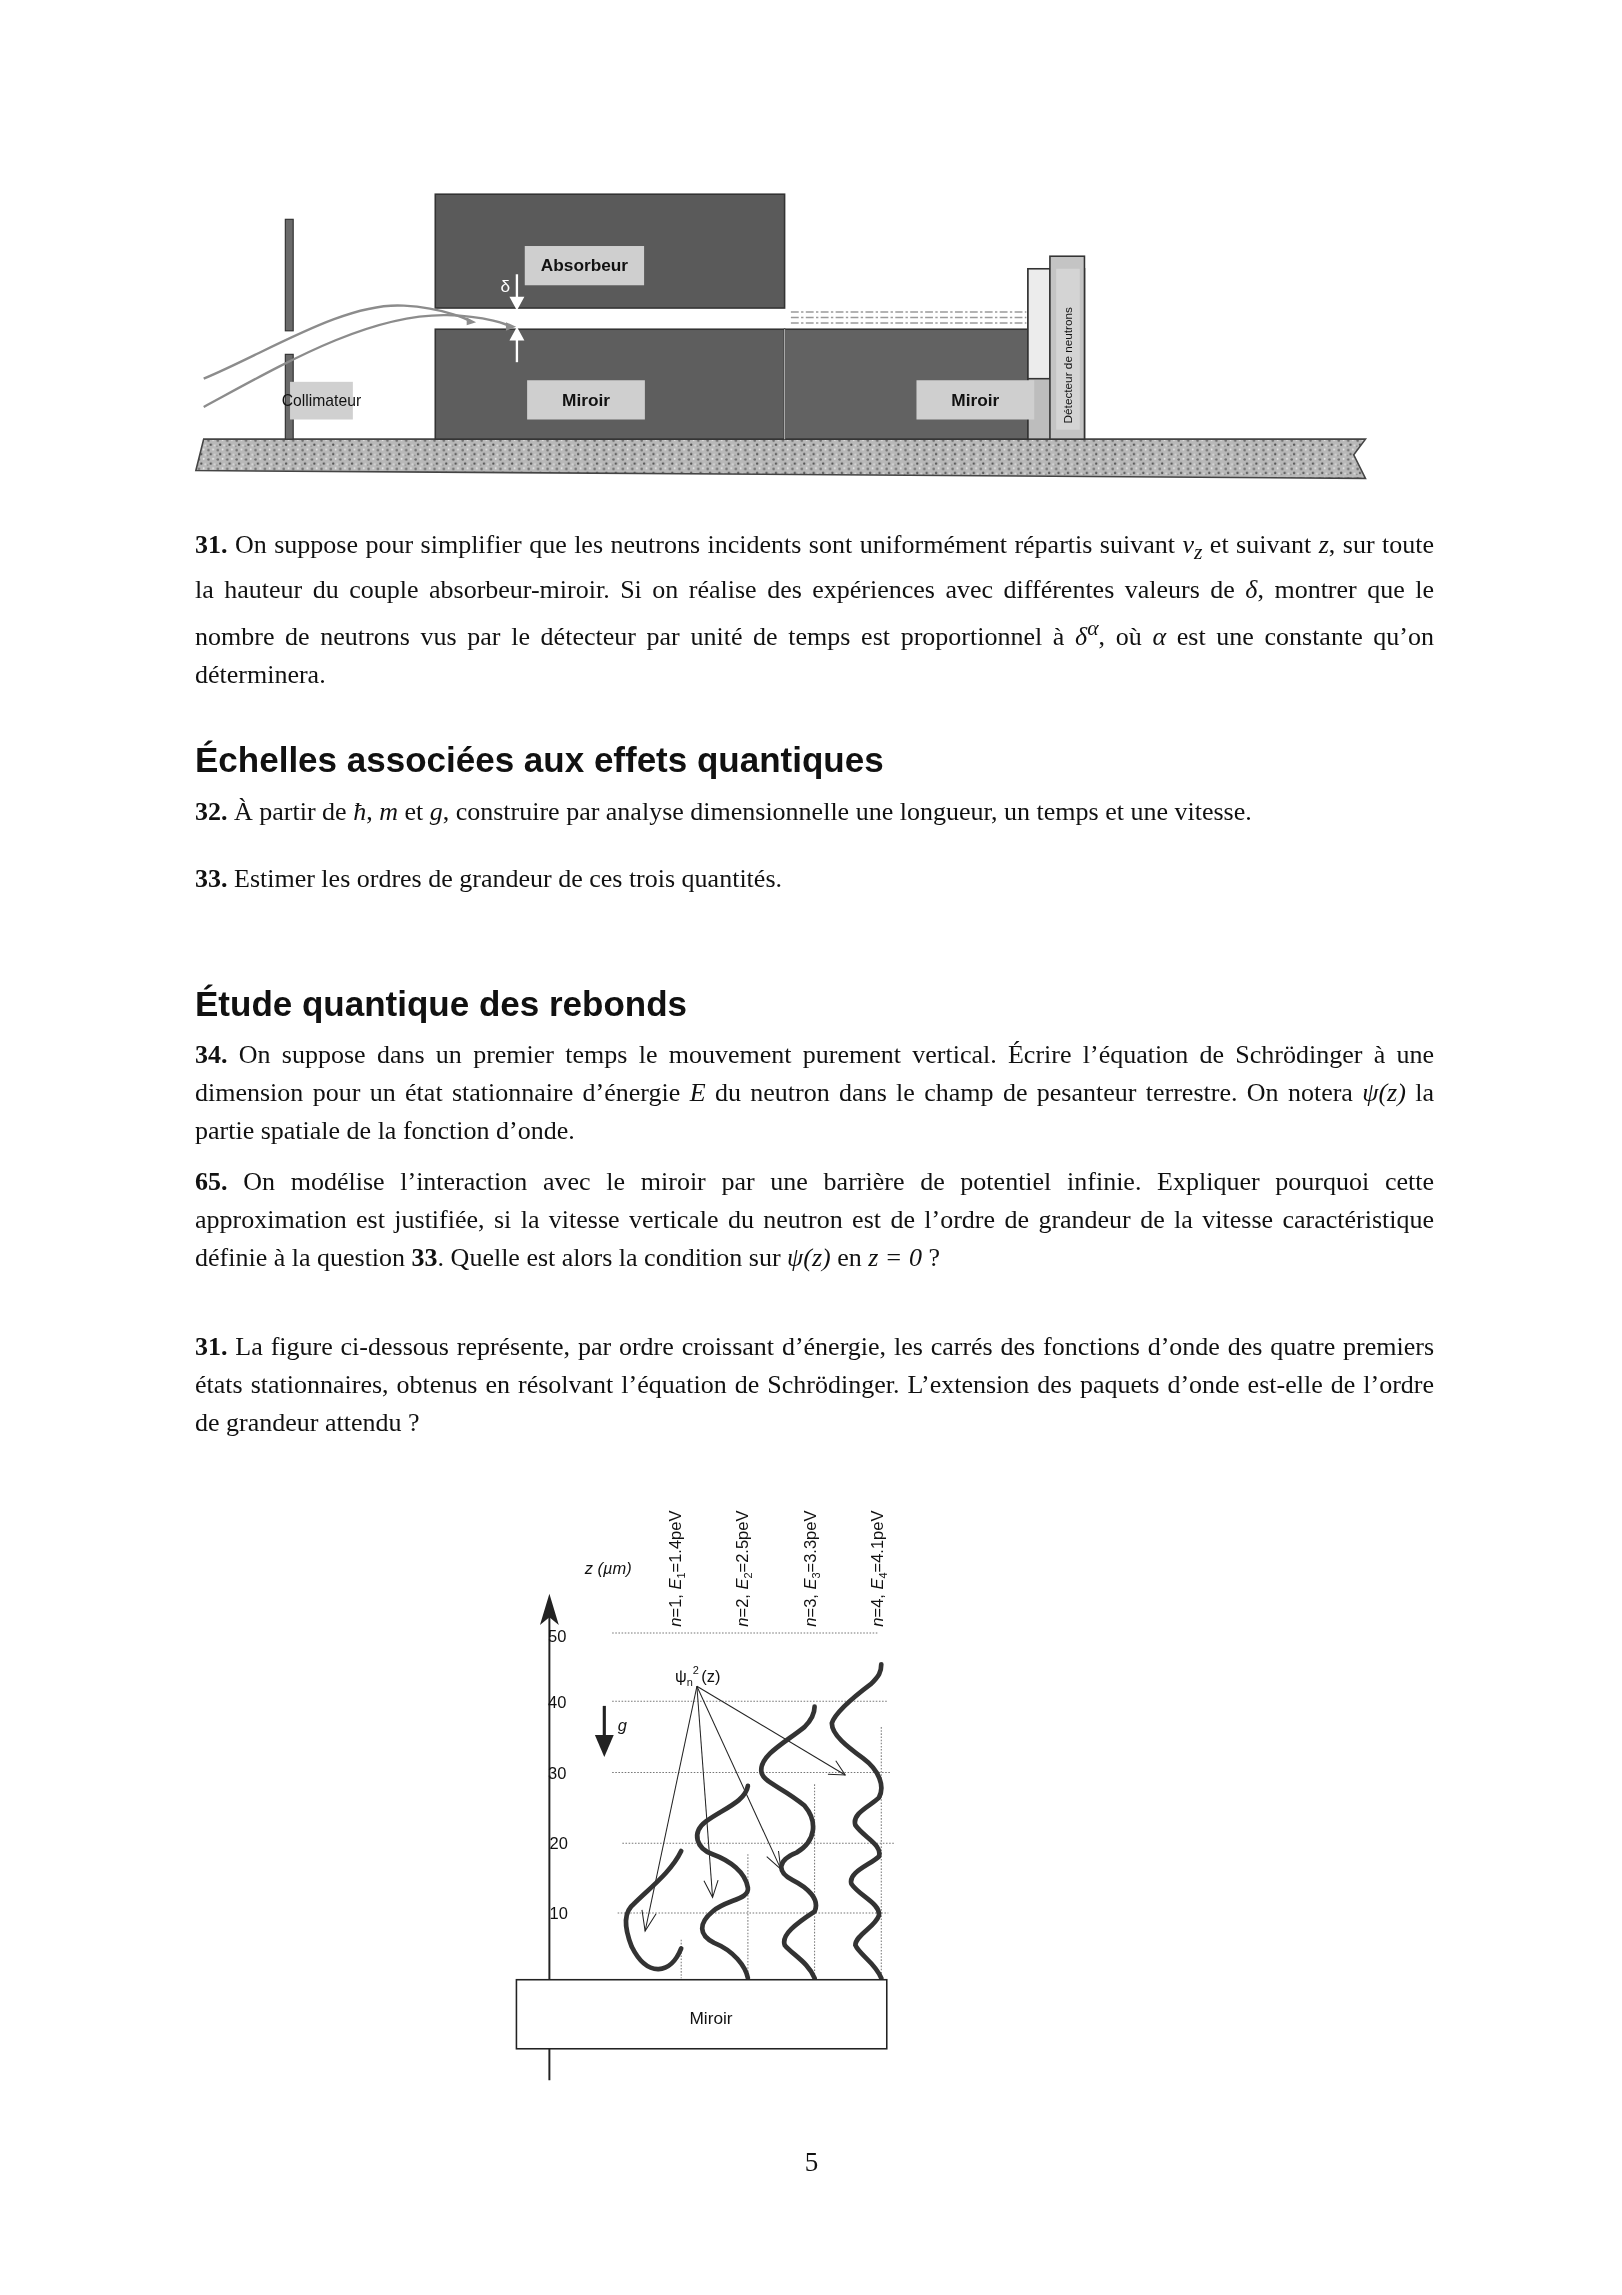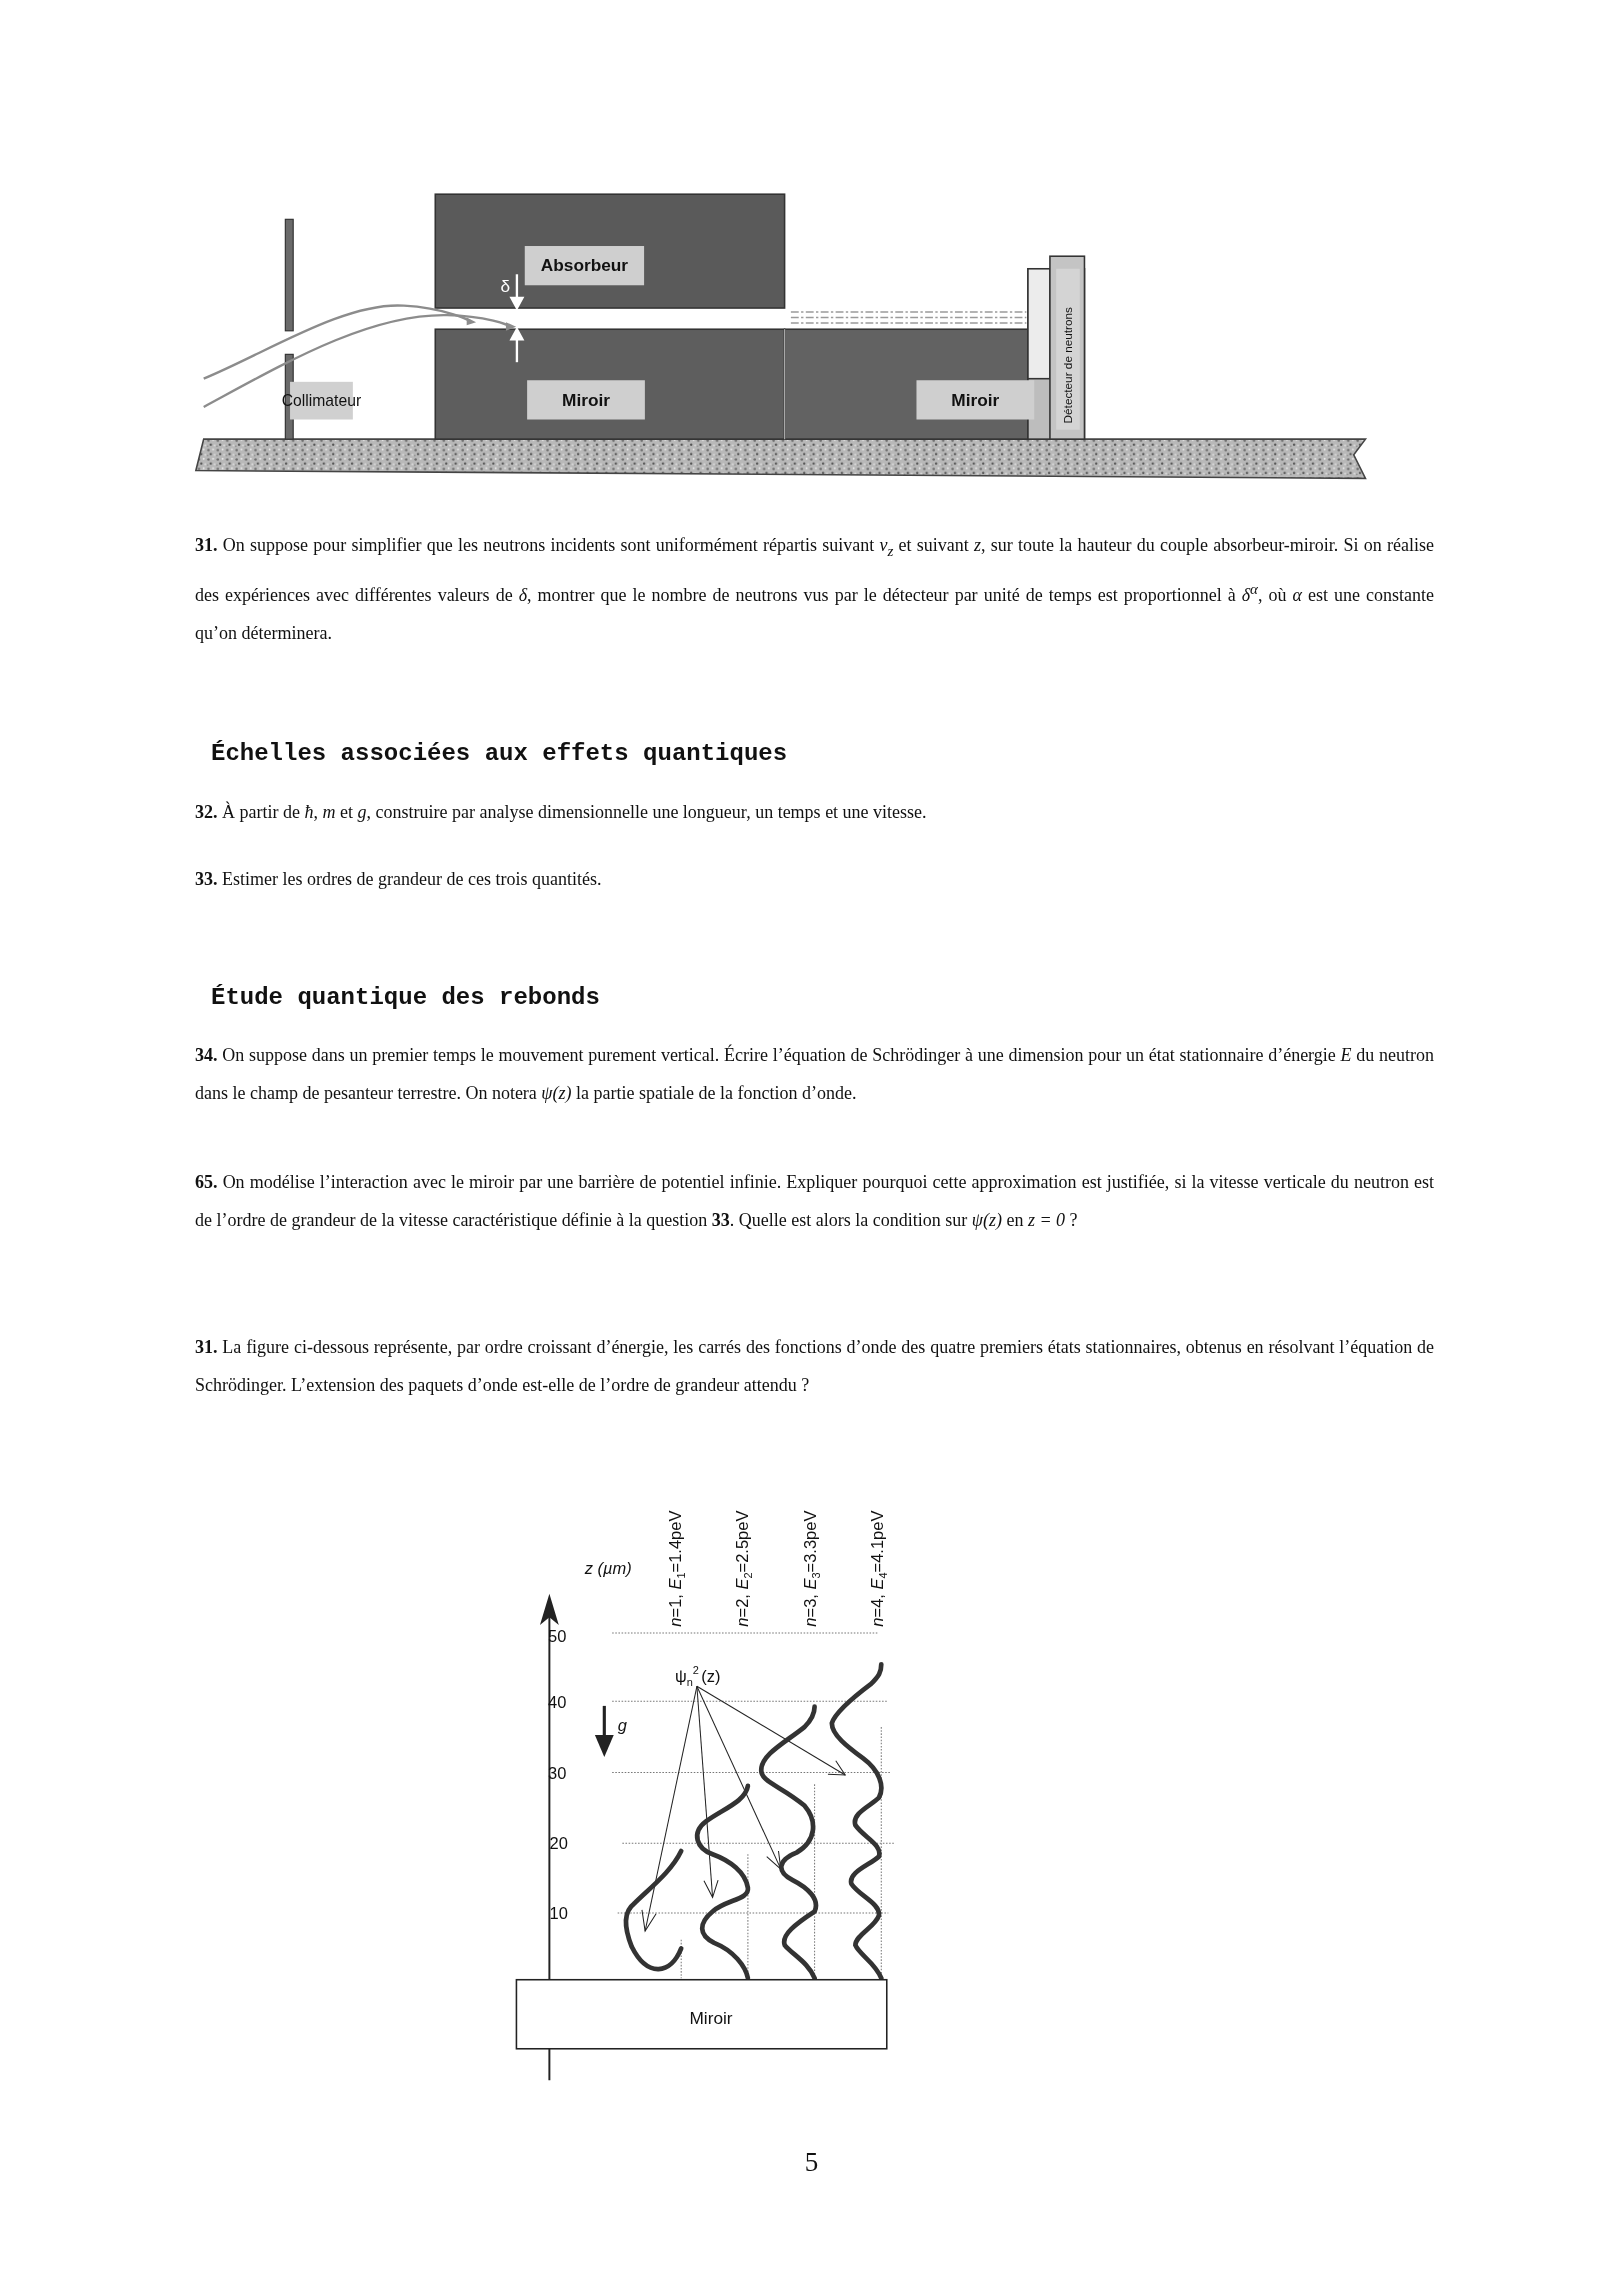--- a/index.html
+++ b/index.html
@@ -1,24 +1,24 @@
 <!DOCTYPE html>
 <html style="font-size:12.6px"><head>
 <meta charset="utf-8">
 <style>
   html, body { margin: 0; padding: 0; background: #ffffff; }
   body { width: 1623px; height: 2295px; position: relative; overflow: hidden;
          font-family: "DejaVu Serif", "Liberation Serif", serif; color: #111; }
   .sans { font-family: "Liberation Sans", "DejaVu Sans", sans-serif; }
   #fig1 { position: absolute; left: 188px; top: 184px; width: 1256px; height: 314px; }
-  .para { position: absolute; left: 195px; width: 1239px; font-size: 18px; line-height: 38px;
+  .para { position: absolute; left: 195px; width: 1239px; font-size: 26px; line-height: 38px;
           text-align: justify; font-family: "Liberation Serif", "DejaVu Serif", serif; }
   .para b.num { font-weight: bold; }
-  .heading { position: absolute; left: 211px; font-size: 24px; font-weight: bold;
-             font-family: Liberation Mono, monospace; }
+  .heading { position: absolute; left: 195px; font-size: 35px; font-weight: bold;
+             font-family: Liberation Sans, sans-serif; }
   i.m { font-style: italic; }
   #fig2 { position: absolute; left: 510px; top: 1476px; width: 628px; height: 612px; }
   #page-number { position: absolute; left: 0; width: 1623px; top: 2147px; text-align: center;
                  font-size: 27px; font-family: "Liberation Serif", "DejaVu Serif", serif; }
 </style>
 </head>
 <body>
 
 <svg id="fig1" viewBox="0 0 1600 400">
   <defs>

